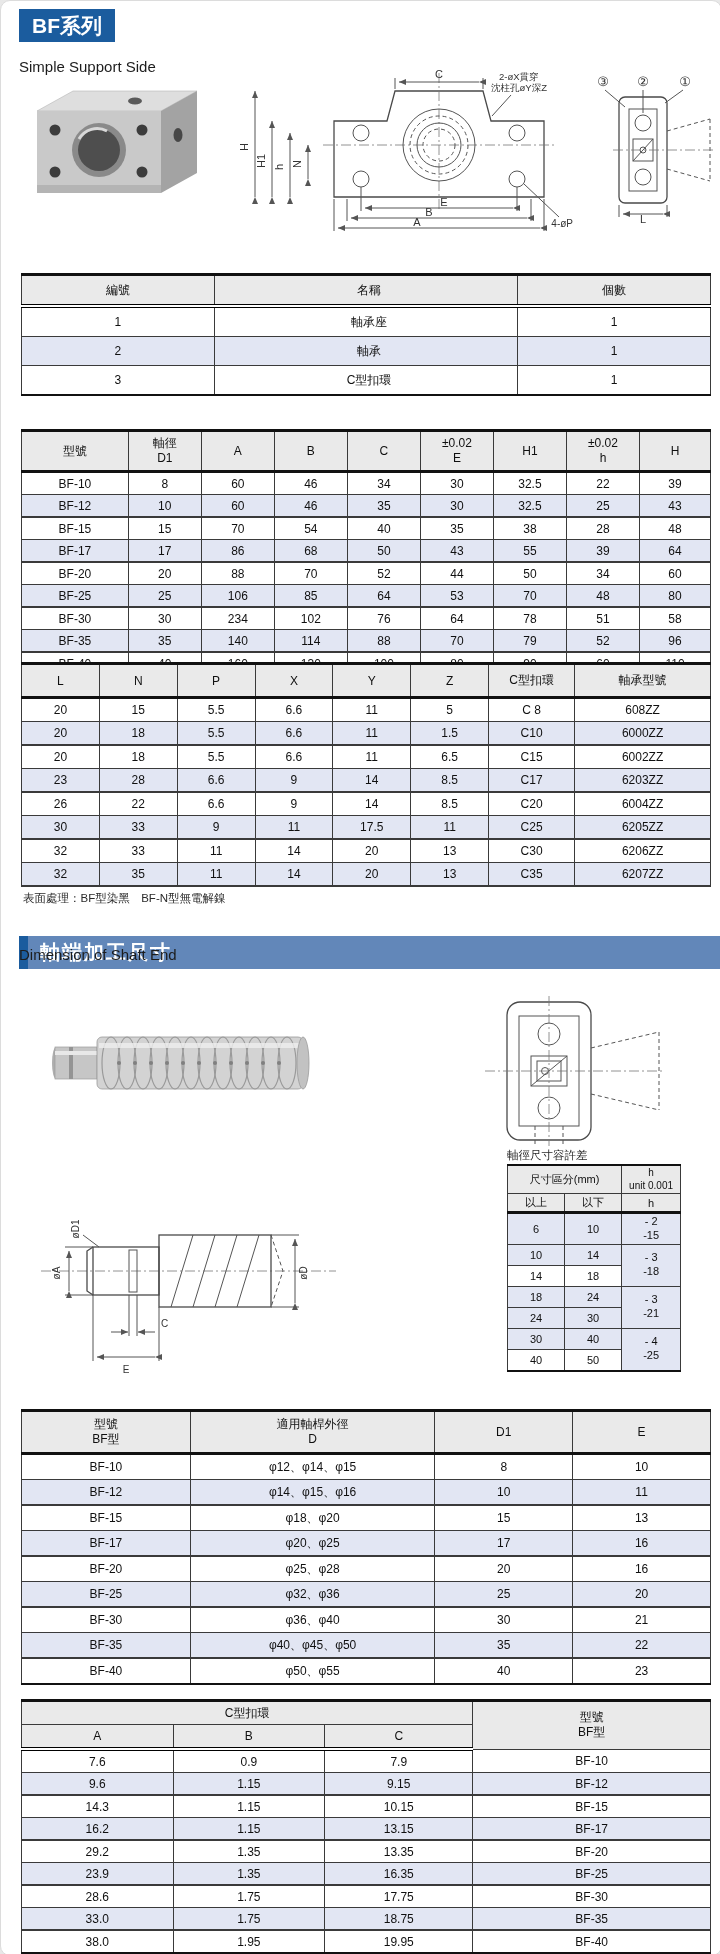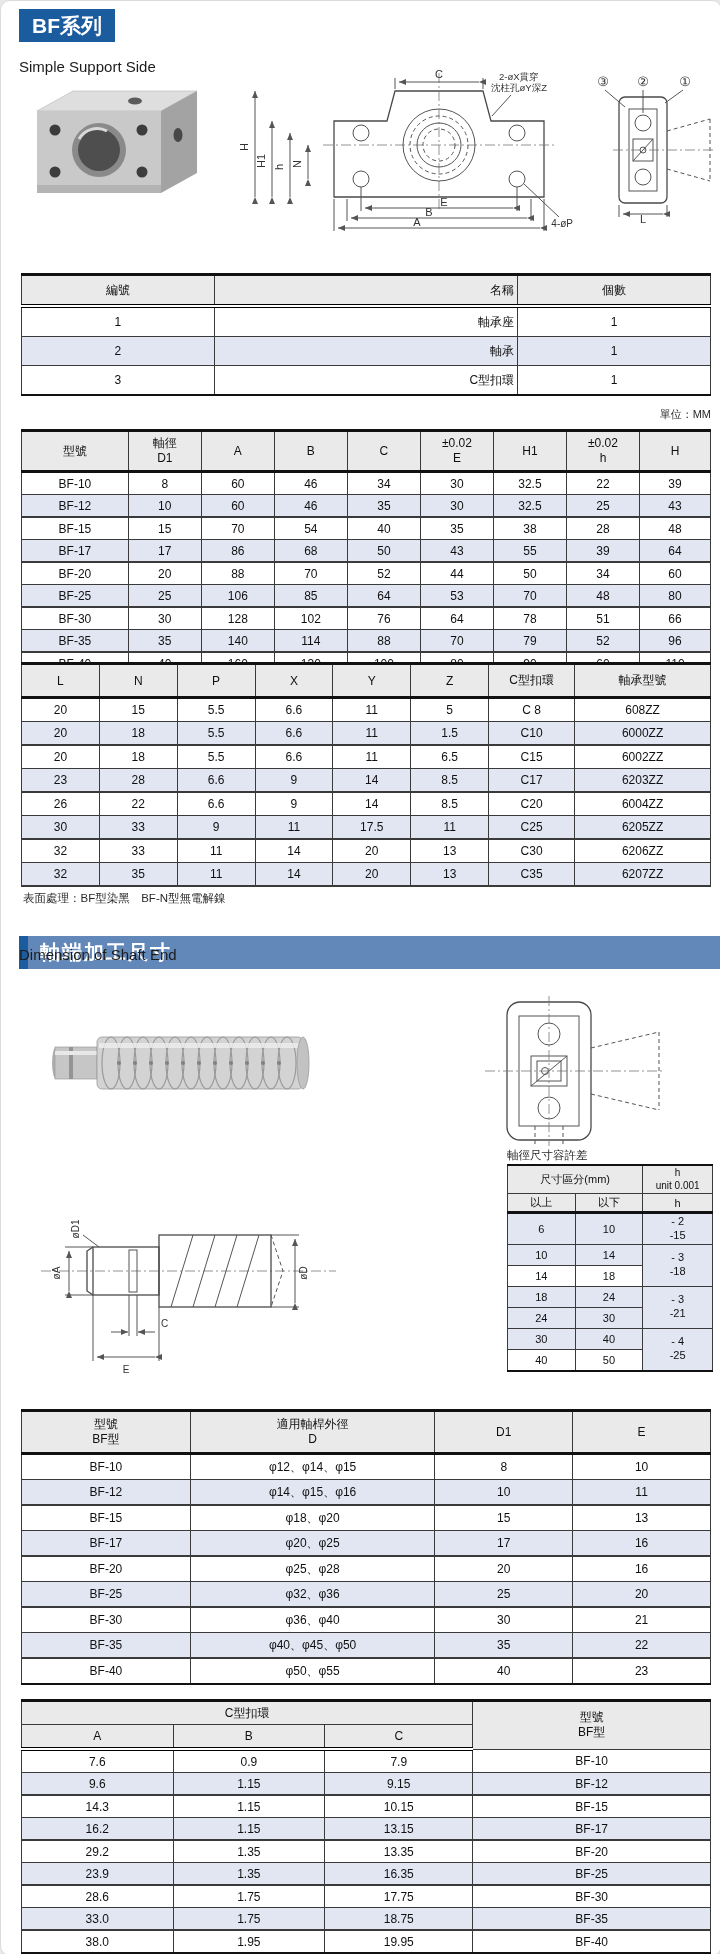--- a/index.html
+++ b/index.html
@@ -23,21 +23,21 @@
   .tbl th,.tbl td{border:1px solid #3a3a3a;text-align:center;padding:2px 3px;overflow:hidden;}
   .tbl th{background:#eaeaea;font-weight:normal;}
   .tbl tbody tr:nth-child(even){background:#e2e6f3;}
   .dbl thead tr:last-child th{border-bottom:4px double #000;}
   .thk thead tr:last-child th{border-bottom:3px solid #111;}
   .rule2 tbody tr:nth-child(even) td{border-bottom-width:2px;}
   .pre{white-space:pre-line;line-height:1.25;}
   .bl{background:#e2e6f3;}
   #parts-table td{height:24px;}
   #parts-table th{height:24px;}
-  #parts-table td:nth-child(2),#parts-table th:nth-child(2){text-align:right;padding-left:9px;}
+  #parts-table td:nth-child(2),#parts-table th:nth-child(2){text-align:center;padding-left:9px;}
   #dim-table thead th{height:34px;}
   #dim-table td{height:17px;}
   #dim-table2 thead th{height:27px;}
   #dim-table2 td{height:18px;}
   #tol-table{font-size:11px;border-top:2px solid #111;}
   #tol-table th,#tol-table td{padding:1px 2px;}
   #tol-table .unit{font-size:10px;}
   #tol-table tbody td{height:18px;}
   #bf-table thead th{height:36px;}
   #bf-table td{height:20px;}
@@ -175,21 +175,20 @@
           <td>1</td>
         </tr>
         <tr>
           <td>3</td>
           <td>C型扣環</td>
           <td>1</td>
         </tr>
       </tbody>
   </table>
 
-  <div class="note" style="left:20px;top:406px;width:690px;text-align:right;font-size:11px">單位：MM</div>
 
   <table class="tbl thk rule2" id="dim-table" style="left:20px;top:428px;width:690px">
     <colgroup>
       <col style="width:15.5%">
         <col style="width:10.6%">
         <col style="width:10.6%">
         <col style="width:10.6%">
       <col style="width:10.6%">
         <col style="width:10.6%">
         <col style="width:10.6%">
@@ -275,27 +274,27 @@
           <td>85</td>
           <td>64</td>
           <td>53</td>
           <td>70</td>
           <td>48</td>
           <td>80</td>
         </tr>
         <tr>
           <td>BF-30</td>
           <td>30</td>
-          <td>128</td>
+          <td>234</td>
           <td>102</td>
           <td>76</td>
           <td>64</td>
           <td>78</td>
           <td>51</td>
-          <td>66</td>
+          <td>58</td>
         </tr>
         <tr>
           <td>BF-35</td>
           <td>35</td>
           <td>140</td>
           <td>114</td>
           <td>88</td>
           <td>70</td>
           <td>79</td>
           <td>52</td>
@@ -519,21 +518,21 @@
     <line class="dim" x1="124" y1="181" x2="107" y2="181" marker-end="url(#ar2)"></line>
     <text x="130" y="176" font-size="10">C</text>
 
     <line class="dim" x1="62" y1="144" x2="62" y2="210"></line>
       <line class="dim" x1="128" y1="156" x2="128" y2="210"></line>
     <line class="dim" x1="66" y1="206" x2="124" y2="206" marker-start="url(#ar2)" marker-end="url(#ar2)" transform="rotate(180 95 206)"></line>
     <text x="95" y="222" font-size="10" text-anchor="middle">E</text>
   </svg>
 
   <div class="note" style="left:506px;top:1147px">軸徑尺寸容許差</div>
-  <table class="tbl thk" id="tol-table" style="left:506px;top:1163px;width:206px">
+  <table class="tbl thk" id="tol-table" style="left:506px;top:1163px;width:174px">
     <colgroup>
         <col style="width:33%">
         <col style="width:33%">
         <col style="width:34%">
       </colgroup>
     <thead>
       <tr>
         <th colspan="2">尺寸區分(mm)</th>
         <th class="pre unit">h
 unit 0.001</th>

